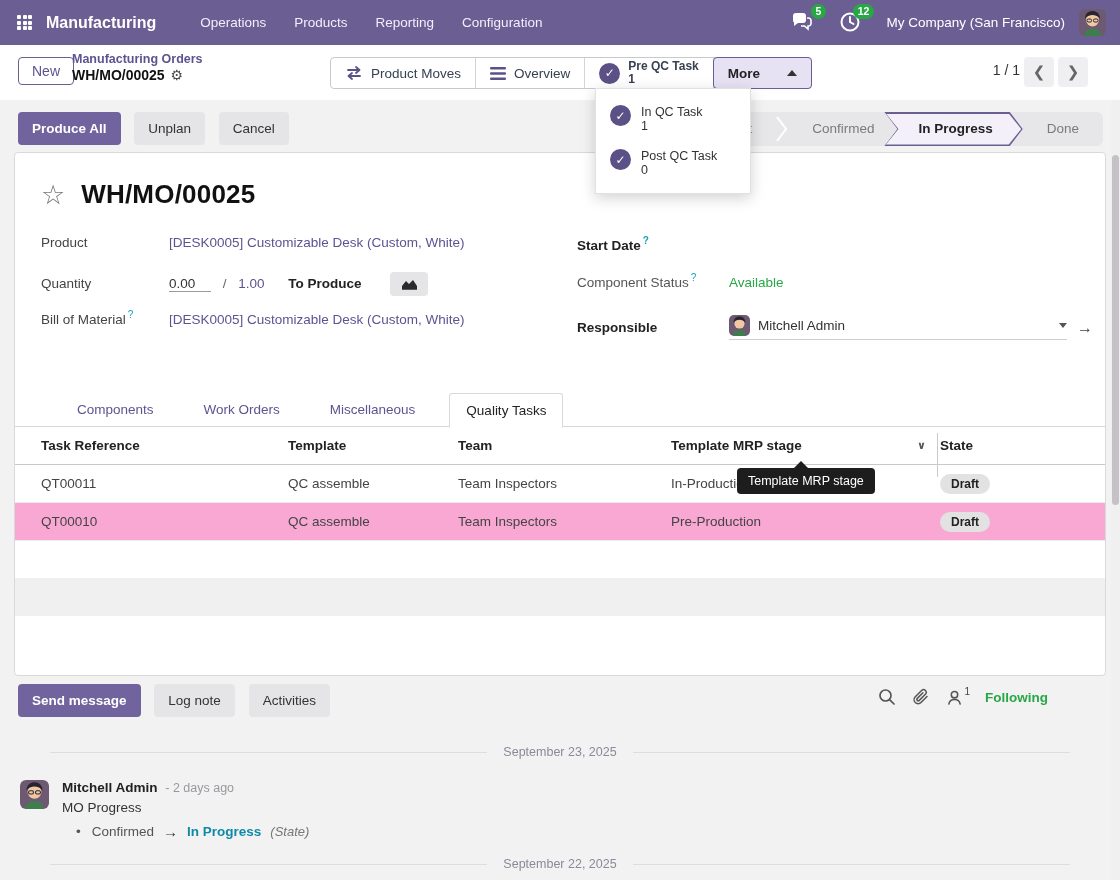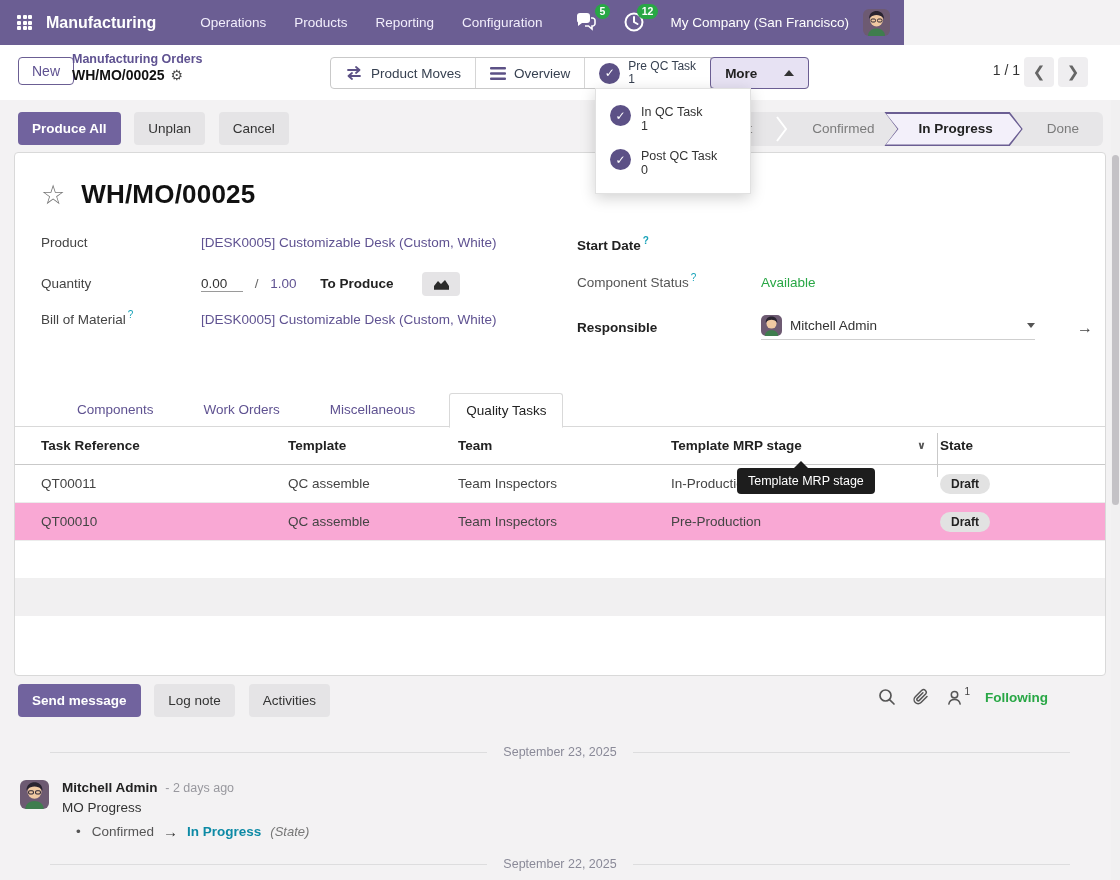--- a/index.html
+++ b/index.html
@@ -1,20 +1,20 @@
 <!DOCTYPE html>
 <html><head>
 <meta charset="utf-8">
 <style>
   * { margin:0; padding:0; box-sizing:border-box; }
   html,body { width:1120px; height:880px; overflow:hidden; }
   body { font-family:"Liberation Sans","DejaVu Sans",sans-serif; font-size:13.5px; color:#333; background:#f3f2f3; position:relative; }
 
   
-  .topbar { position:absolute; left:0; top:0; width:904px; height:45px; background:#6b5e93; display:flex; align-items:center; color:#fff; z-index:30;text-align:right; }
+  .topbar { position:absolute; left:0; top:0; width:1120px; height:45px; background:#6b5e93; display:flex; align-items:center; color:#fff; z-index:30;text-align:right; }
   .grid-icon { width:15px; height:15px; display:grid; grid-template-columns:repeat(3,4px); grid-gap:1.5px; margin:0 14px 0 17px; cursor:pointer; }
   .grid-icon i { width:4px; height:4px; background:#fff; border-radius:1px; }
   .app-name { font-size:16px; font-weight:700; margin-right:30px; cursor:pointer; }
   .nav-item { color:#f2eefc; padding:0 14px; height:45px; line-height:45px; cursor:pointer; font-size:13.5px; }
   .topbar-right { margin-left:auto; display:flex; align-items:center; }
   .sys-icon { position:relative; width:26px; height:26px; margin-right:22px; cursor:pointer; }
   .sys-icon svg { display:block; }
   .badge { position:absolute; top:-6px; right:-10px; background:#28a745; color:#fff; border-radius:9px; font-size:10.5px; font-weight:700; padding:1px 5px; line-height:13px; }
   .company { font-size:13.5px; margin-right:14px; cursor:pointer; }
   .avatar { width:27px; height:27px; border-radius:6px; overflow:hidden; margin-right:14px; cursor:pointer; flex:none; }
@@ -23,21 +23,21 @@
   .controlbar { position:absolute; left:0; top:45px; width:1120px; height:55px; background:#fff; z-index:20; }
   .btn-new { position:absolute; left:18px; top:12px; border:1px solid #6b5e93; color:#5f5291; background:#fff; border-radius:4px; padding:5px 13px; font-size:14px; font-weight:500; cursor:pointer; }
   .breadcrumb { position:absolute; left:72px; top:7px; }
   .bc-parent { color:#5f5291; font-size:12.5px; font-weight:600; cursor:pointer; display:block; }
   .bc-current { color:#111; font-size:14px; font-weight:600; margin-top:1px; display:flex; align-items:center; gap:6px; }
   .gear-icon { color:#4a4a4a; font-size:14px; cursor:pointer; }
   .btn-group { position:absolute; left:330px; top:12px; height:32px; display:flex; border:1px solid #c9c9c9; border-radius:4px; background:#fff; }
   .btn-group .gbtn { display:flex; align-items:center; gap:8px; padding:0 14px; border-right:1px solid #d5d5d5; cursor:pointer; color:#374151; font-size:13.5px; }
   .btn-group .gbtn:last-child { border-right:none;gap:20px; }
   .gbtn .two-line { line-height:13px; font-size:12px; }
-  .gbtn .two-line b { font-weight:400; display:block; }
+  .gbtn .two-line b { font-weight:700; display:block; }
   .check-circle { width:21px; height:21px; border-radius:50%; background:#5c5186; color:#fff; font-size:12px; font-weight:700; display:flex; align-items:center; justify-content:center; flex:none; }
   .btn-more { background:#e7e2f3; border:1px solid #6b5e93 !important; margin:-1px; border-radius:4px; font-weight:700; color:#222 !important; }
   .caret-up { width:0; height:0; border-left:5px solid transparent; border-right:5px solid transparent; border-bottom:6px solid #333; display:inline-block; margin-left:7px; }
   .pager { position:absolute; right:100px; top:17px; font-size:14px; color:#333; }
   .pg-btn { position:absolute; top:12px; width:30px; height:30px; background:#efeef0; border:none; border-radius:4px; color:#666; font-size:15px; cursor:pointer; }
   .pg-prev { right:66px; } .pg-next { right:32px; }
 
   
   .dropdown { position:absolute; left:595px; top:88px; width:156px; background:#fff; border:1px solid #e1e1e1; box-shadow:0 4px 14px rgba(0,0,0,.18); z-index:40; padding:8px 0; }
   .dd-item { display:flex; align-items:flex-start; gap:10px; padding:8px 14px; cursor:pointer; }
@@ -63,21 +63,21 @@
   .stage-active-label { position:relative; padding:0 30px 0 34px; line-height:34px; font-weight:700; color:#222; white-space:nowrap; }
 
   
   .sheet { position:absolute; left:14px; top:152px; width:1092px; height:524px; background:#fff; border:1px solid #d9d9d9; border-radius:4px; }
   .title-row { display:flex; align-items:center; gap:16px; padding:26px 0 0 26px; }
   .star-icon { font-size:27px; color:#777; cursor:pointer; line-height:28px; }
   .mo-title { font-size:26px; font-weight:700; color:#111; letter-spacing:.2px; }
   .fields { position:absolute; left:0; top:82px; width:100%; }
   .fcol-left { position:absolute; left:26px; width:500px; }
   .fcol-right { position:absolute; left:562px; width:516px; }
-  .frow { display:flex; align-items:baseline; min-height:37px;gap:32px; }
+  .frow { display:flex; align-items:baseline; min-height:37px; }
   .flabel { width:128px; flex:none; color:#444; }
   .flabel-r { width:152px; flex:none; color:#555; }
   .bold-label { font-weight:700; color:#222; }
   .help-sup { color:#17a2b8; font-size:10px; vertical-align:super; margin-left:2px; }
   .link { color:#5f5291; cursor:pointer; }
   .qty-input { display:inline-block; min-width:42px; border-bottom:1px solid #9a9a9a; color:#333; cursor:text; }
   .qty-sep { color:#666; margin:0 8px; }
   .qty-total { color:#5f5291; margin-right:20px; }
   .to-produce { font-weight:700; color:#222; margin-right:25px; }
   .graph-btn { background:#e5e4e6; border:none; border-radius:4px; width:38px; height:24px; vertical-align:middle; cursor:pointer; display:inline-flex; align-items:center; justify-content:center; }

